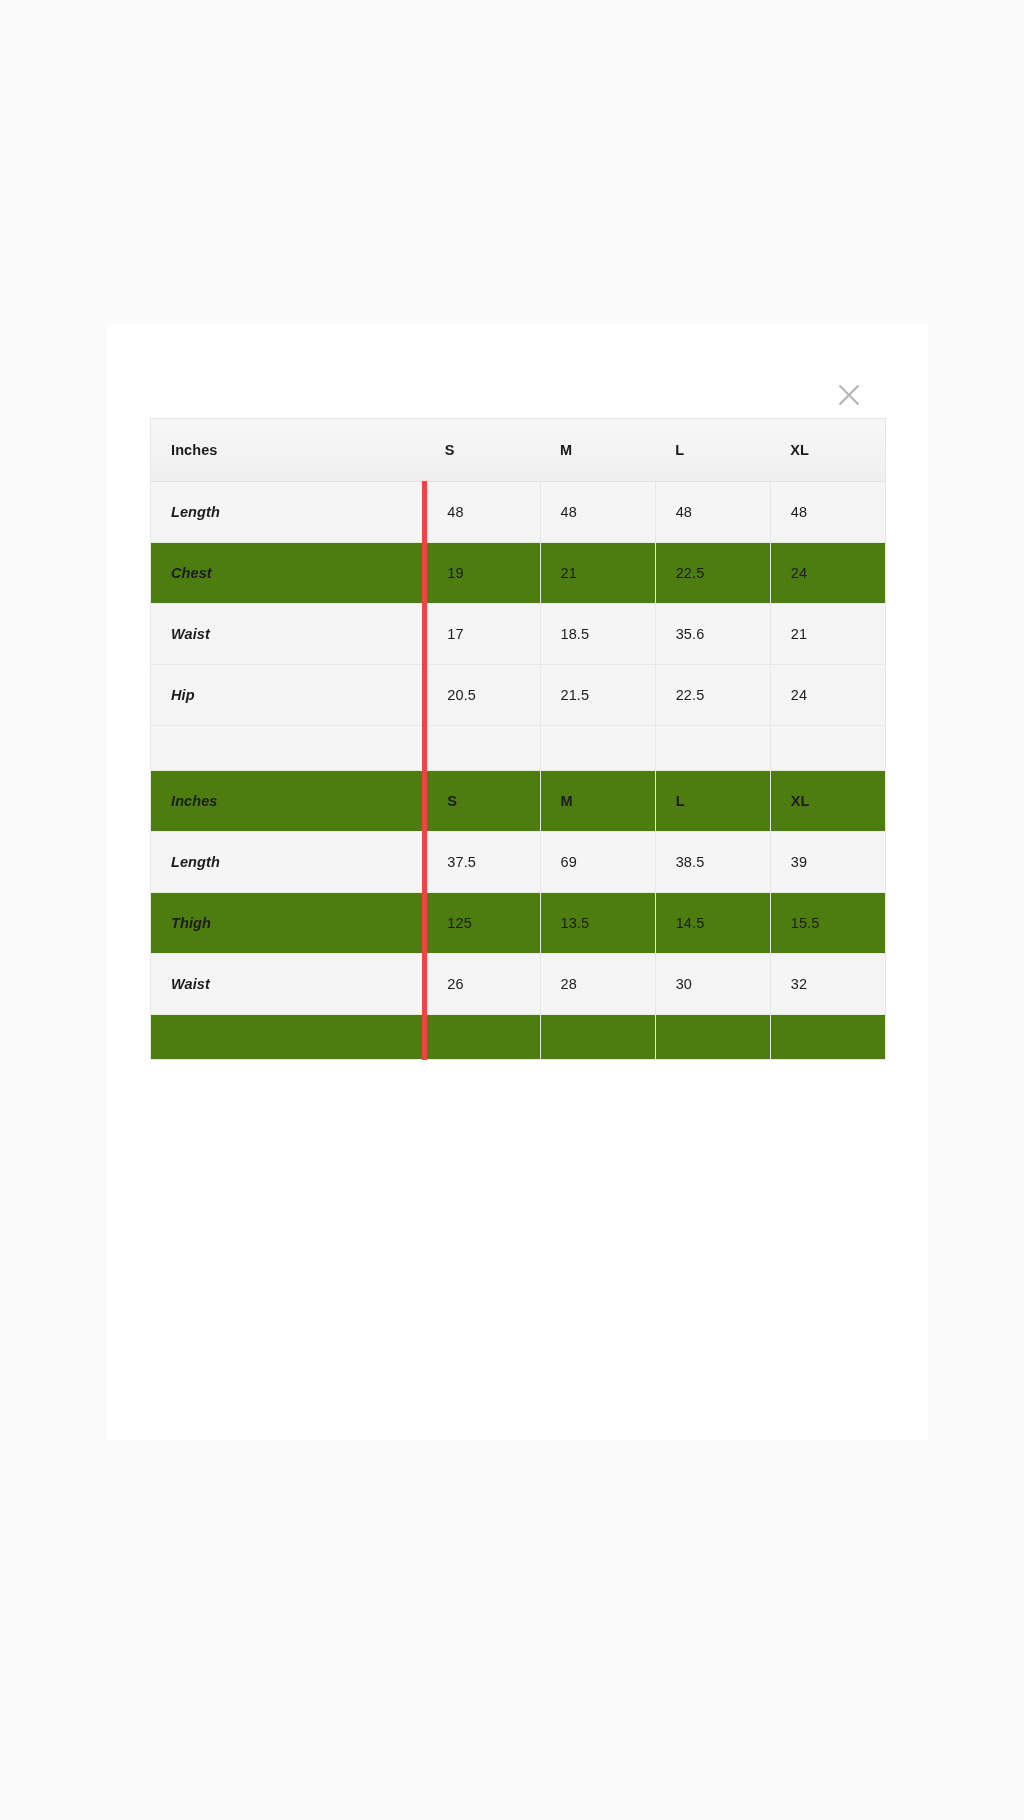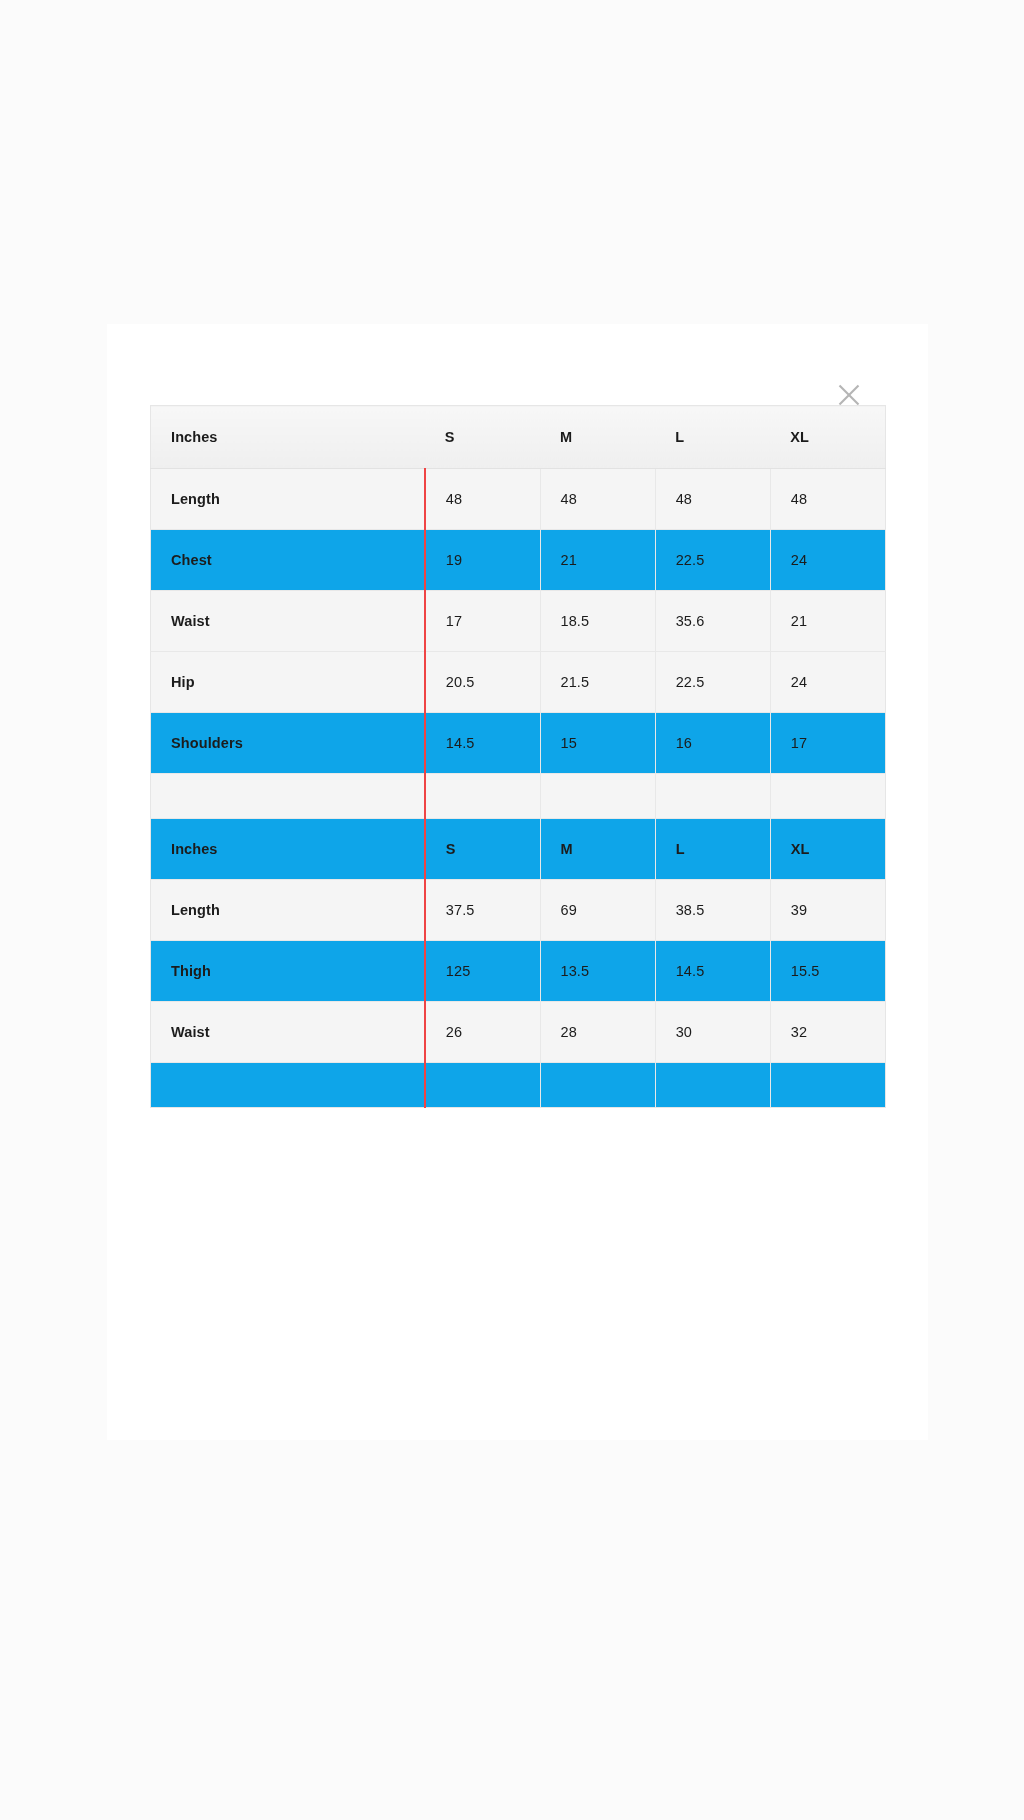--- a/index.html
+++ b/index.html
@@ -72,21 +72,21 @@
     letter-spacing: 0.5px;
     color: #1b1b1b;
     font-weight: 400;
     transform: scaleX(0.88);
   }
 
   
   #size-table-wrap {
     position: absolute;
     left: 43px;
-    top: 81px;
+    top: 94px;
     width: 701px;
   }
 
   table#size-table {
     width: 736px;
     border-collapse: collapse;
     table-layout: fixed;
     border: 1px solid #e6e6e6;
   }
 
@@ -118,27 +118,28 @@
     vertical-align: middle;
     padding: 0 0 0 20px;
     font-weight: 400;
     letter-spacing: 0.1px;
   }
   #size-table tbody td:last-child { border-right: none; }
   #size-table tbody tr:last-child td { border-bottom: none; }
 
   #size-table tbody td.label-cell {
     font-weight: bold;
-    border-right: 2px solid #ef4444;
+    border-right: 5px solid #ef4444;
+    font-style: italic;
   }
   #size-table tbody td.bold-cell { font-weight: bold; }
 
   
   #size-table tbody tr.row-shade td { background: #f5f5f5; }
-  #size-table tbody tr.row-plain td { background: #0ea5e9; }
+  #size-table tbody tr.row-plain td { background: #4d7c0f; }
 
   
   #size-table tbody tr.row-spacer td { height: 44px; }
 </style>
 </head>
 <body>
 
 <div id="modal-overlay">
 
   <div class="edge-bar" id="edge-bar-left"></div>
@@ -197,27 +198,20 @@
               <td>35.6</td>
               <td>21</td>
             </tr>
             <tr class="row-shade">
               <td class="label-cell">Hip</td>
               <td>20.5</td>
               <td>21.5</td>
               <td>22.5</td>
               <td>24</td>
             </tr>
-            <tr class="row-plain">
-              <td class="label-cell">Shoulders</td>
-              <td>14.5</td>
-              <td>15</td>
-              <td>16</td>
-              <td>17</td>
-            </tr>
             <tr class="row-shade row-spacer">
               <td class="label-cell"></td>
               <td></td>
               <td></td>
               <td></td>
               <td></td>
             </tr>
             <tr class="row-plain">
               <td class="label-cell">Inches</td>
               <td class="bold-cell">S</td>

